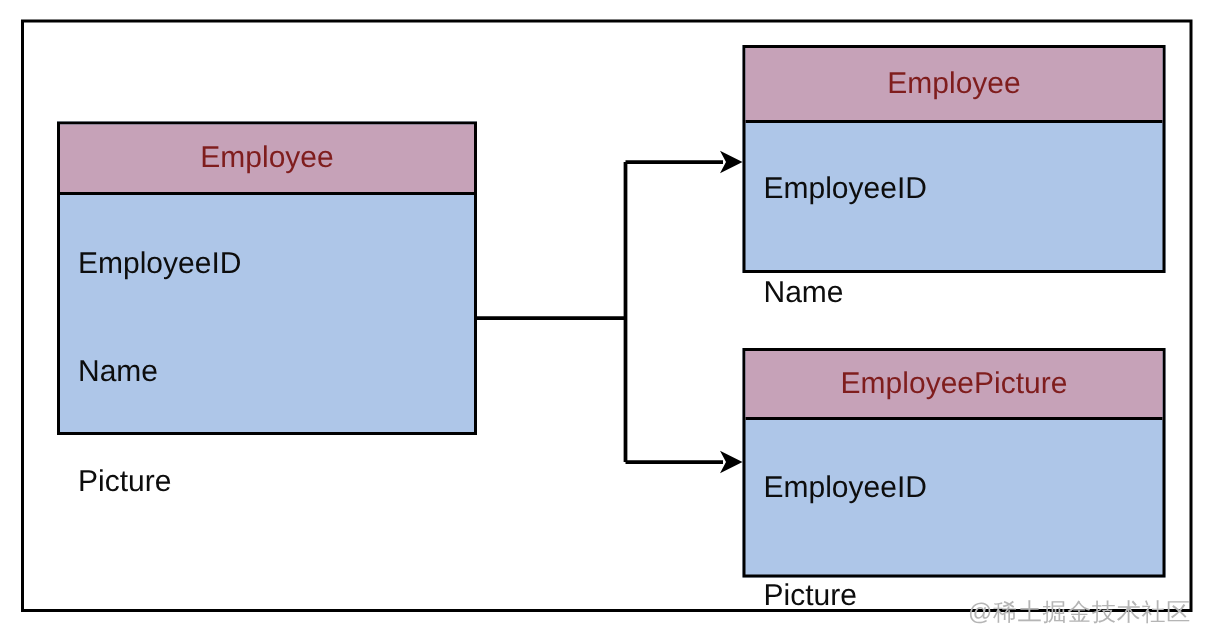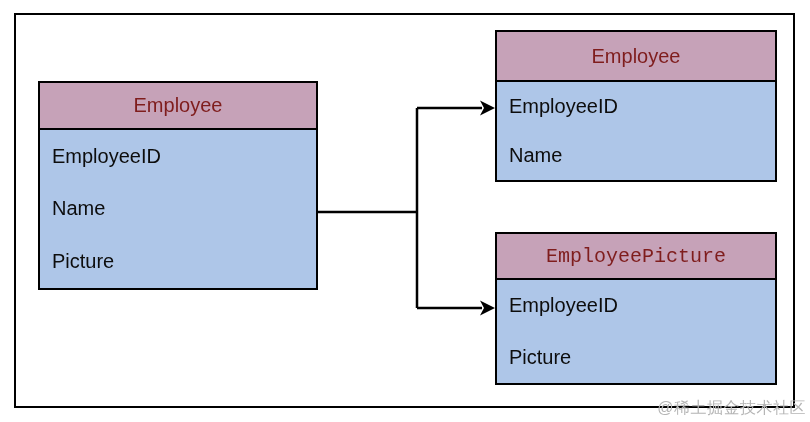--- a/index.html
+++ b/index.html
@@ -41,43 +41,44 @@
     font-size: 20px;
     color: #7f1d1d;
   }
   .tbl-body { display: flex; flex-direction: column; }
   .tbl-row {
     display: flex;
     align-items: center;
     padding-left: 12px;
     font-size: 20px;
     color: #0d0d0d;
+    margin-top: 20px;
   }
   
   .tbl-source { left: 38px; top: 81px; width: 280px; height: 209px; }
   .tbl-source .tbl-header { height: 47px; }
   .tbl-source .tbl-row { height: 52.6px; }
   
   .tbl-top-right { left: 495px; top: 30px; width: 282px; height: 152px; }
   .tbl-top-right .tbl-header { height: 50px; }
   .tbl-top-right .tbl-row { height: 49px; }
   
   .tbl-bottom-right { left: 495px; top: 232px; width: 282px; height: 153px; }
-  .tbl-bottom-right .tbl-header { height: 46px; font-family: Liberation Mono, monospace; }
+  .tbl-bottom-right .tbl-header { height: 46px; }
   .tbl-bottom-right .tbl-row { height: 51.5px; }
 
   .connector-svg {
     position: absolute;
     left: 0; top: 0;
     width: 810px; height: 422px;
     pointer-events: none;
   }
   .watermark {
     position: absolute;
-    right: 4px;
+    right: 16px;
     top: 398px;
     font-size: 16px;
     letter-spacing: 0.5px;
     color: var(--watermark-color);
     background: transparent;
   }
 </style>
 </head>
 <body>
 

